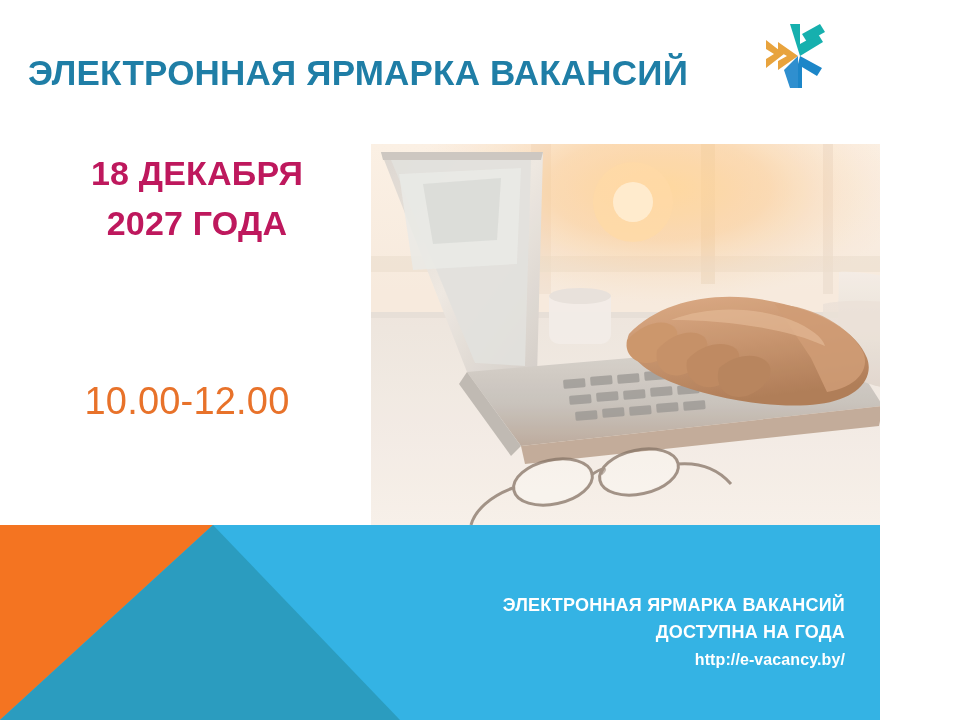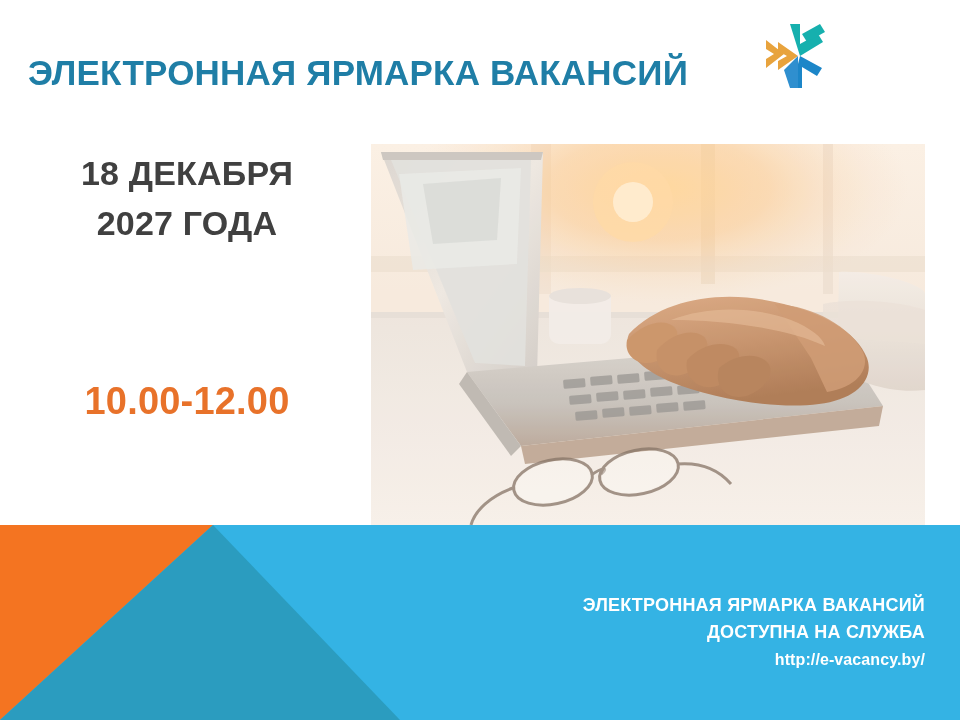--- a/index.html
+++ b/index.html
@@ -7,21 +7,21 @@
     margin: 0;
     padding: 0;
     background: #ffffff;
   }
   body {
     font-family: "Liberation Sans", sans-serif;
   }
 
   .poster {
     position: relative;
-    width: 960px;
+    width: 880px;
     height: 720px;
     background: #ffffff;
     overflow: hidden;
   }
 
   
   .poster-title {
     position: absolute;
     left: 28px;
     top: 52px;
@@ -59,40 +59,40 @@
     font-size: 18.5px;
     line-height: 24px;
     letter-spacing: 0.4px;
     font-weight: normal;
   }
   .logo-words span { display: block; white-space: nowrap; }
 
   
   .event-date {
     position: absolute;
-    left: 22px;
+    left: 32px;
     top: 148px;
     width: 330px;
     text-align: center;
-    color: #404040;
+    color: #be185d;
     font-weight: bold;
     font-size: 34px;
     line-height: 50px;
     letter-spacing: 0.2px;
   }
   .event-date span { display: block; white-space: nowrap; }
 
   .event-time {
     position: absolute;
     left: 22px;
     top: 378px;
     width: 330px;
     text-align: center;
     color: #e8722a;
-    font-weight: bold;
+    font-weight: normal;
     font-size: 38px;
     line-height: 46px;
     letter-spacing: 0.2px;
     white-space: nowrap;
   }
 
   
   .photo-frame {
     position: absolute;
     left: 371px;
@@ -273,17 +273,17 @@
   <div class="banner">
     <svg viewBox="0 0 960 195" preserveAspectRatio="none" xmlns="http://www.w3.org/2000/svg" aria-hidden="true">
       <rect width="960" height="195" fill="#34b3e4"></rect>
       <polygon points="0,0 213,0 0,195" fill="#f47421"></polygon>
       <polygon points="213,0 400,195 0,195" fill="#2b9cbf"></polygon>
     </svg>
   </div>
 
   <div class="banner-text">
     <span>ЭЛЕКТРОННАЯ ЯРМАРКА ВАКАНСИЙ</span>
-    <span>ДОСТУПНА НА СЛУЖБА</span>
+    <span>ДОСТУПНА НА ГОДА</span>
     <span class="url">http://e-vacancy.by/</span>
   </div>
 
 </div>
 
 </body></html>

